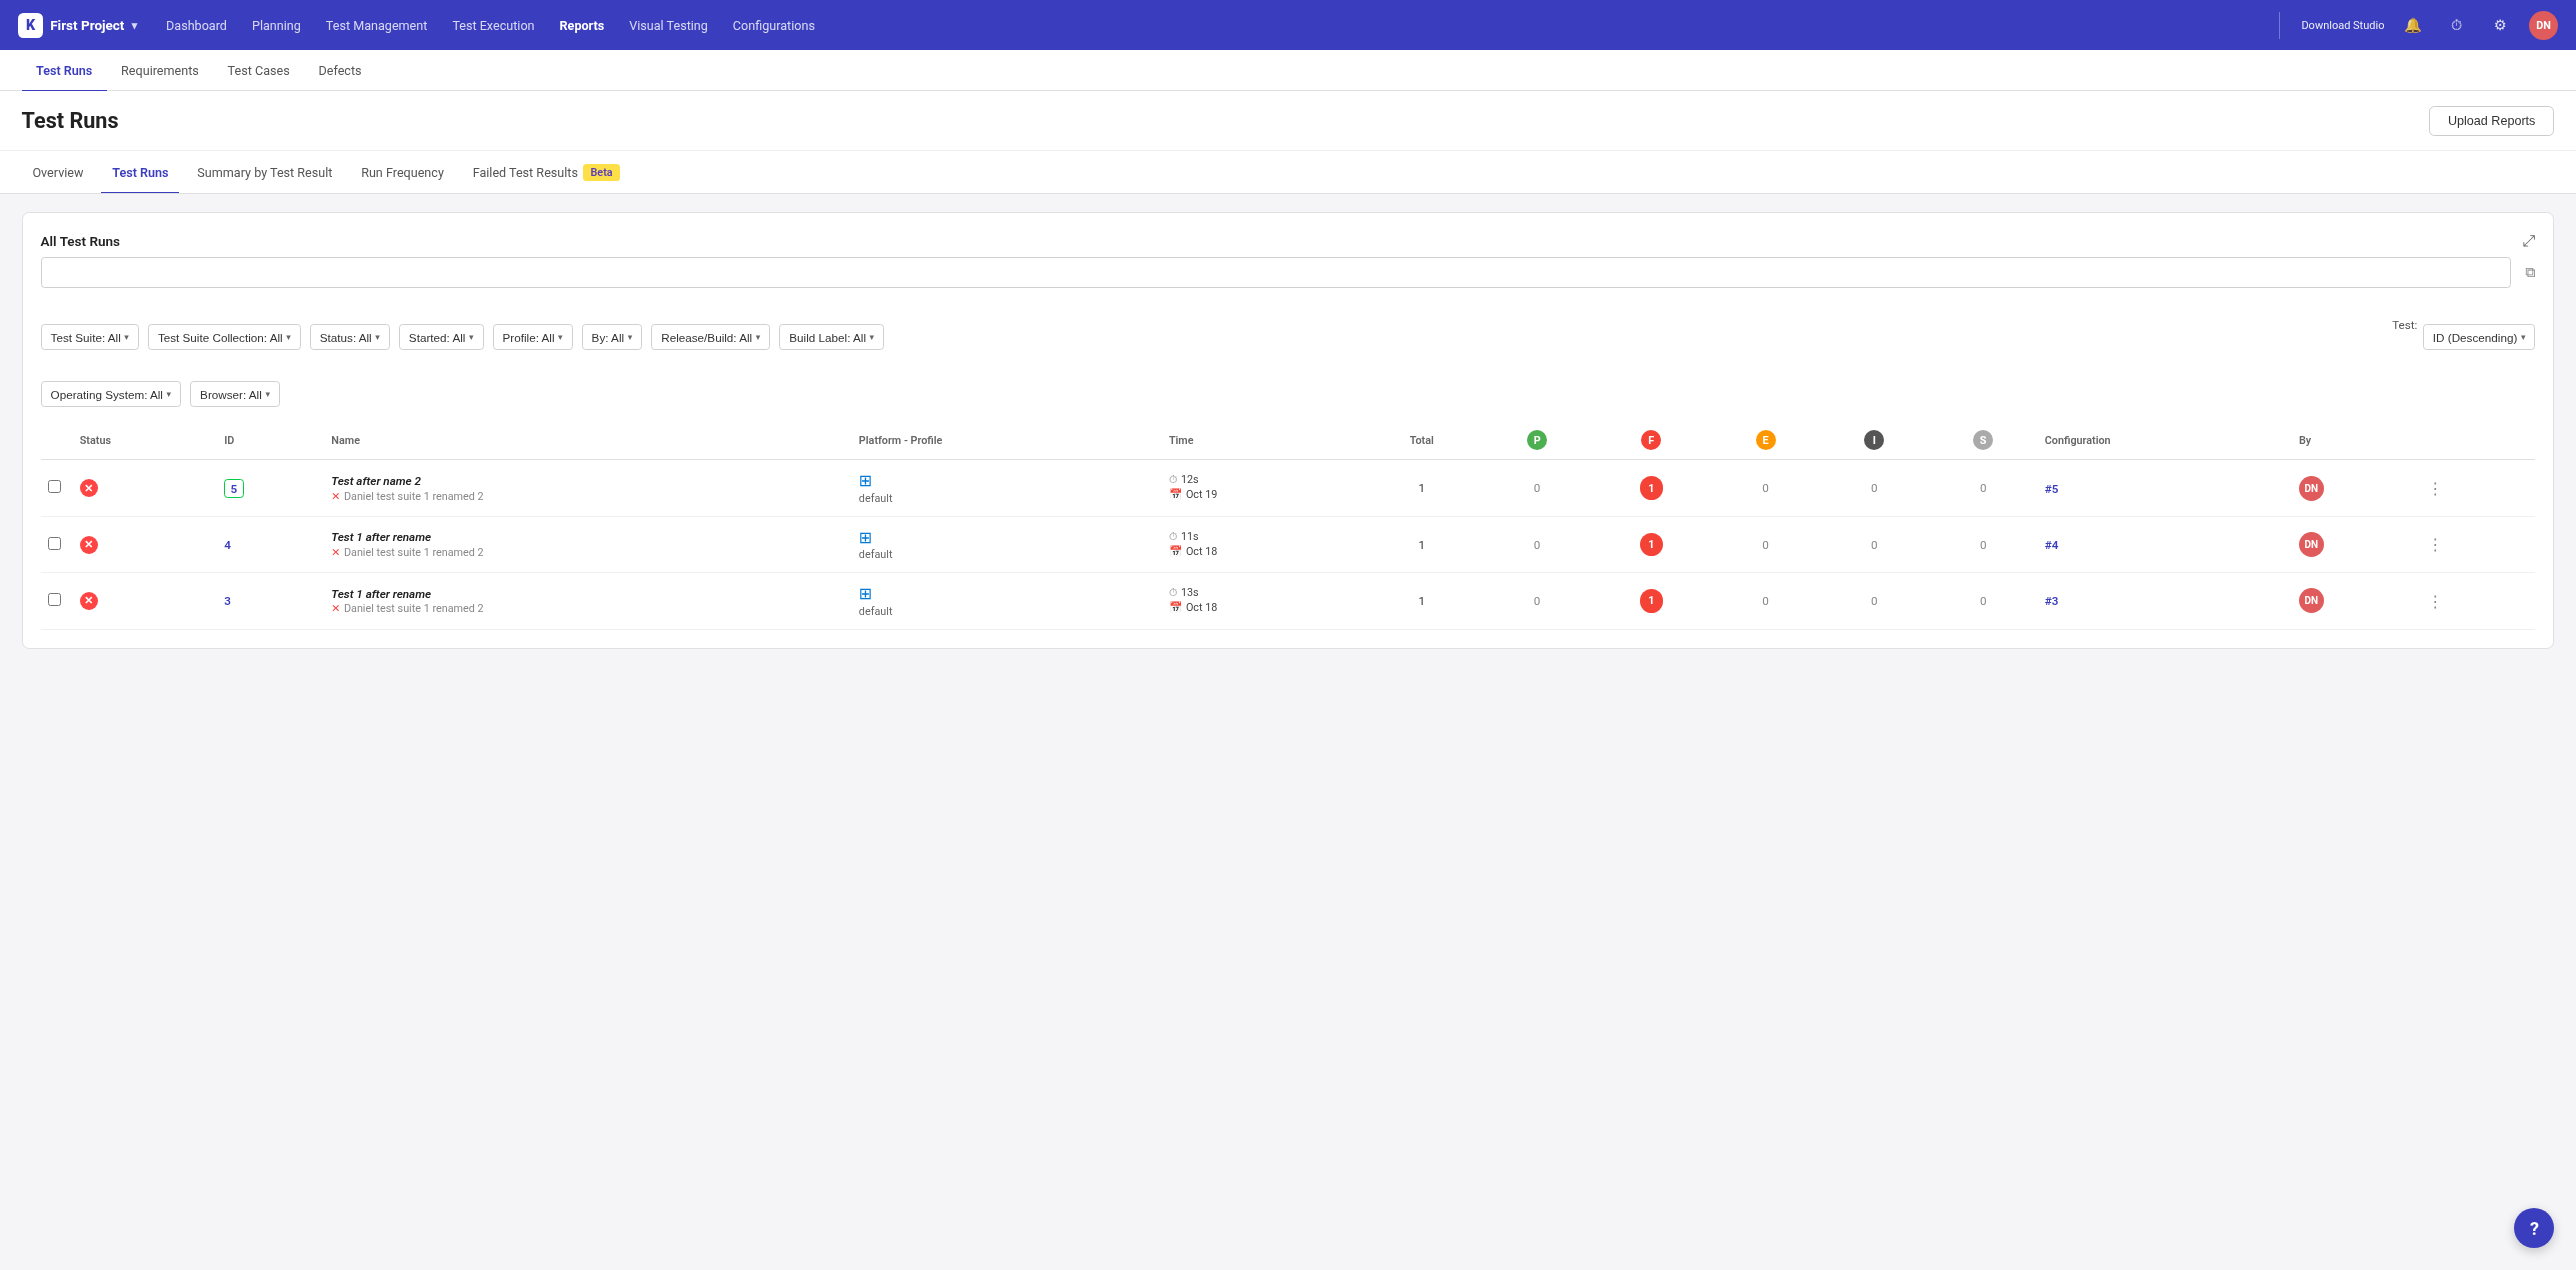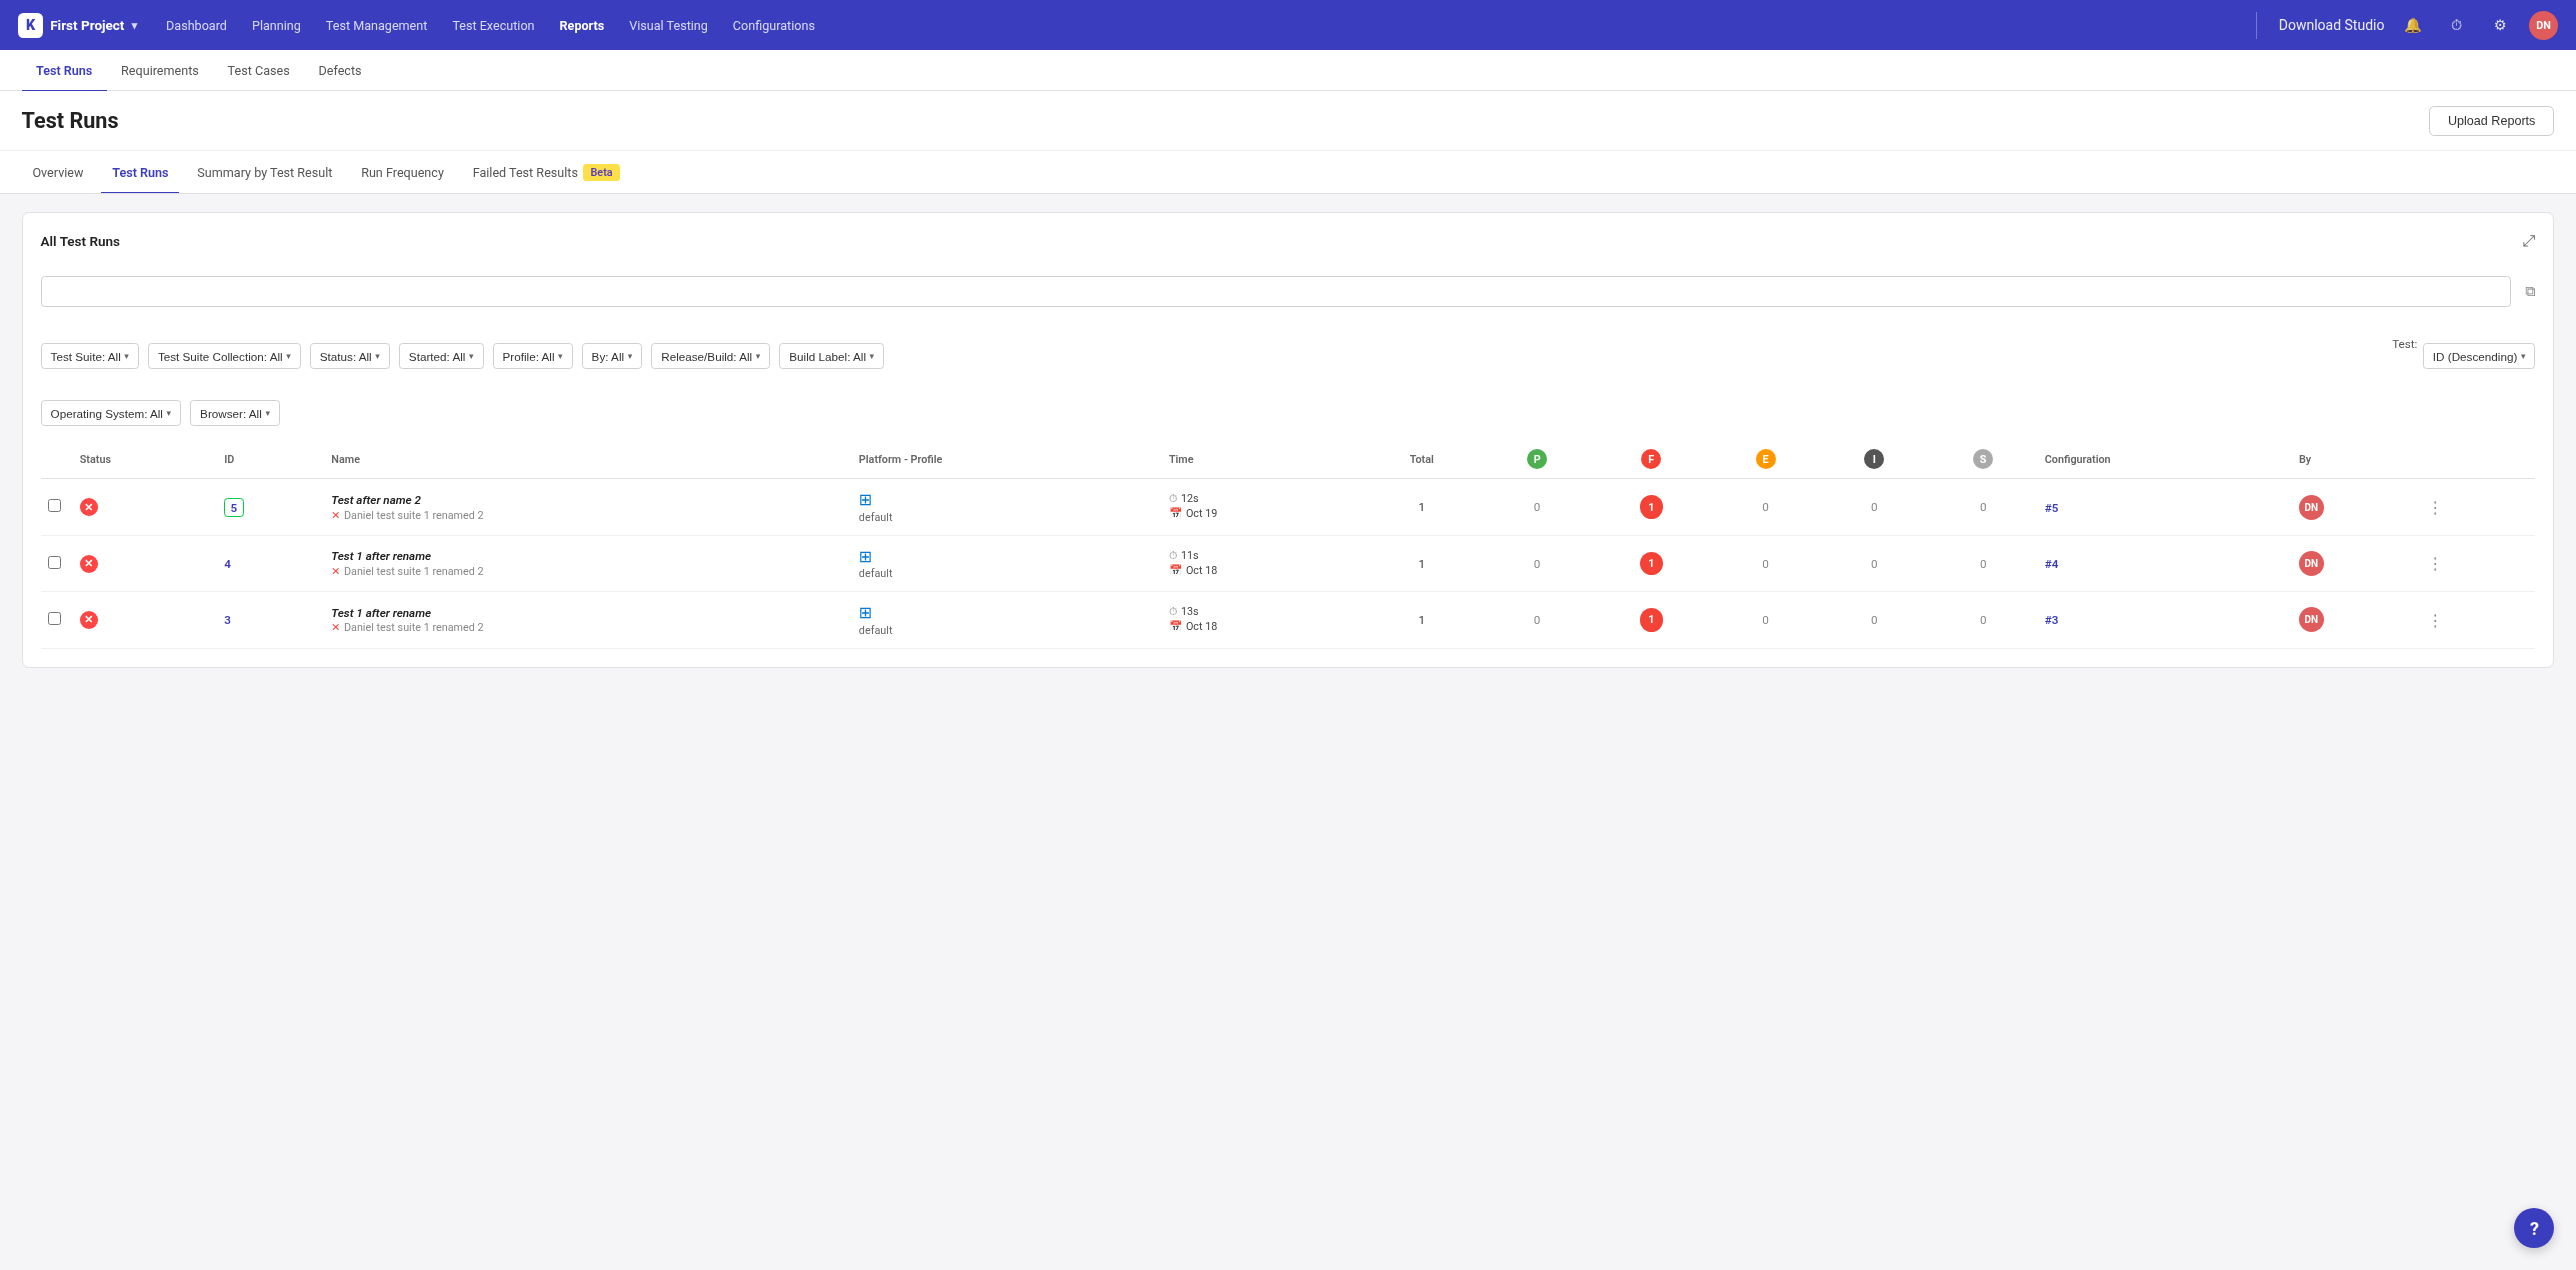--- a/index.html
+++ b/index.html
@@ -52,21 +52,21 @@
       gap: 14.4px;
     }
     .topnav-divider {
       width: 0.9px;
       height: 27px;
       background: rgba(255,255,255,0.3);
       margin: 0 7.2px;
     }
     .download-studio-btn {
       color: rgba(255,255,255,0.9);
-      font-size: 14px;
+      font-size: 11px;
       cursor: pointer;
     }
     .nav-icon {
       width: 29px; height: 29px;
       border-radius: 50%;
       display: flex; align-items: center; justify-content: center;
       cursor: pointer;
       color: rgba(255,255,255,0.85);
       font-size: 14.4px;
     }
@@ -166,21 +166,21 @@
     .card {
       background: #fff;
       border-radius: 7.2px;
       border: 0.9px solid #e0e0e0;
       padding: 18px;
     }
     .card-header {
       display: flex;
       justify-content: space-between;
       align-items: center;
-      margin-bottom: 26px;
+      margin-bottom: 7px;
     }
     .card-title {
       font-size: 13.5px;
       font-weight: 600;
       color: #222;
     }
     .expand-icon {
       cursor: pointer;
       color: #666;
       font-size: 16px;

